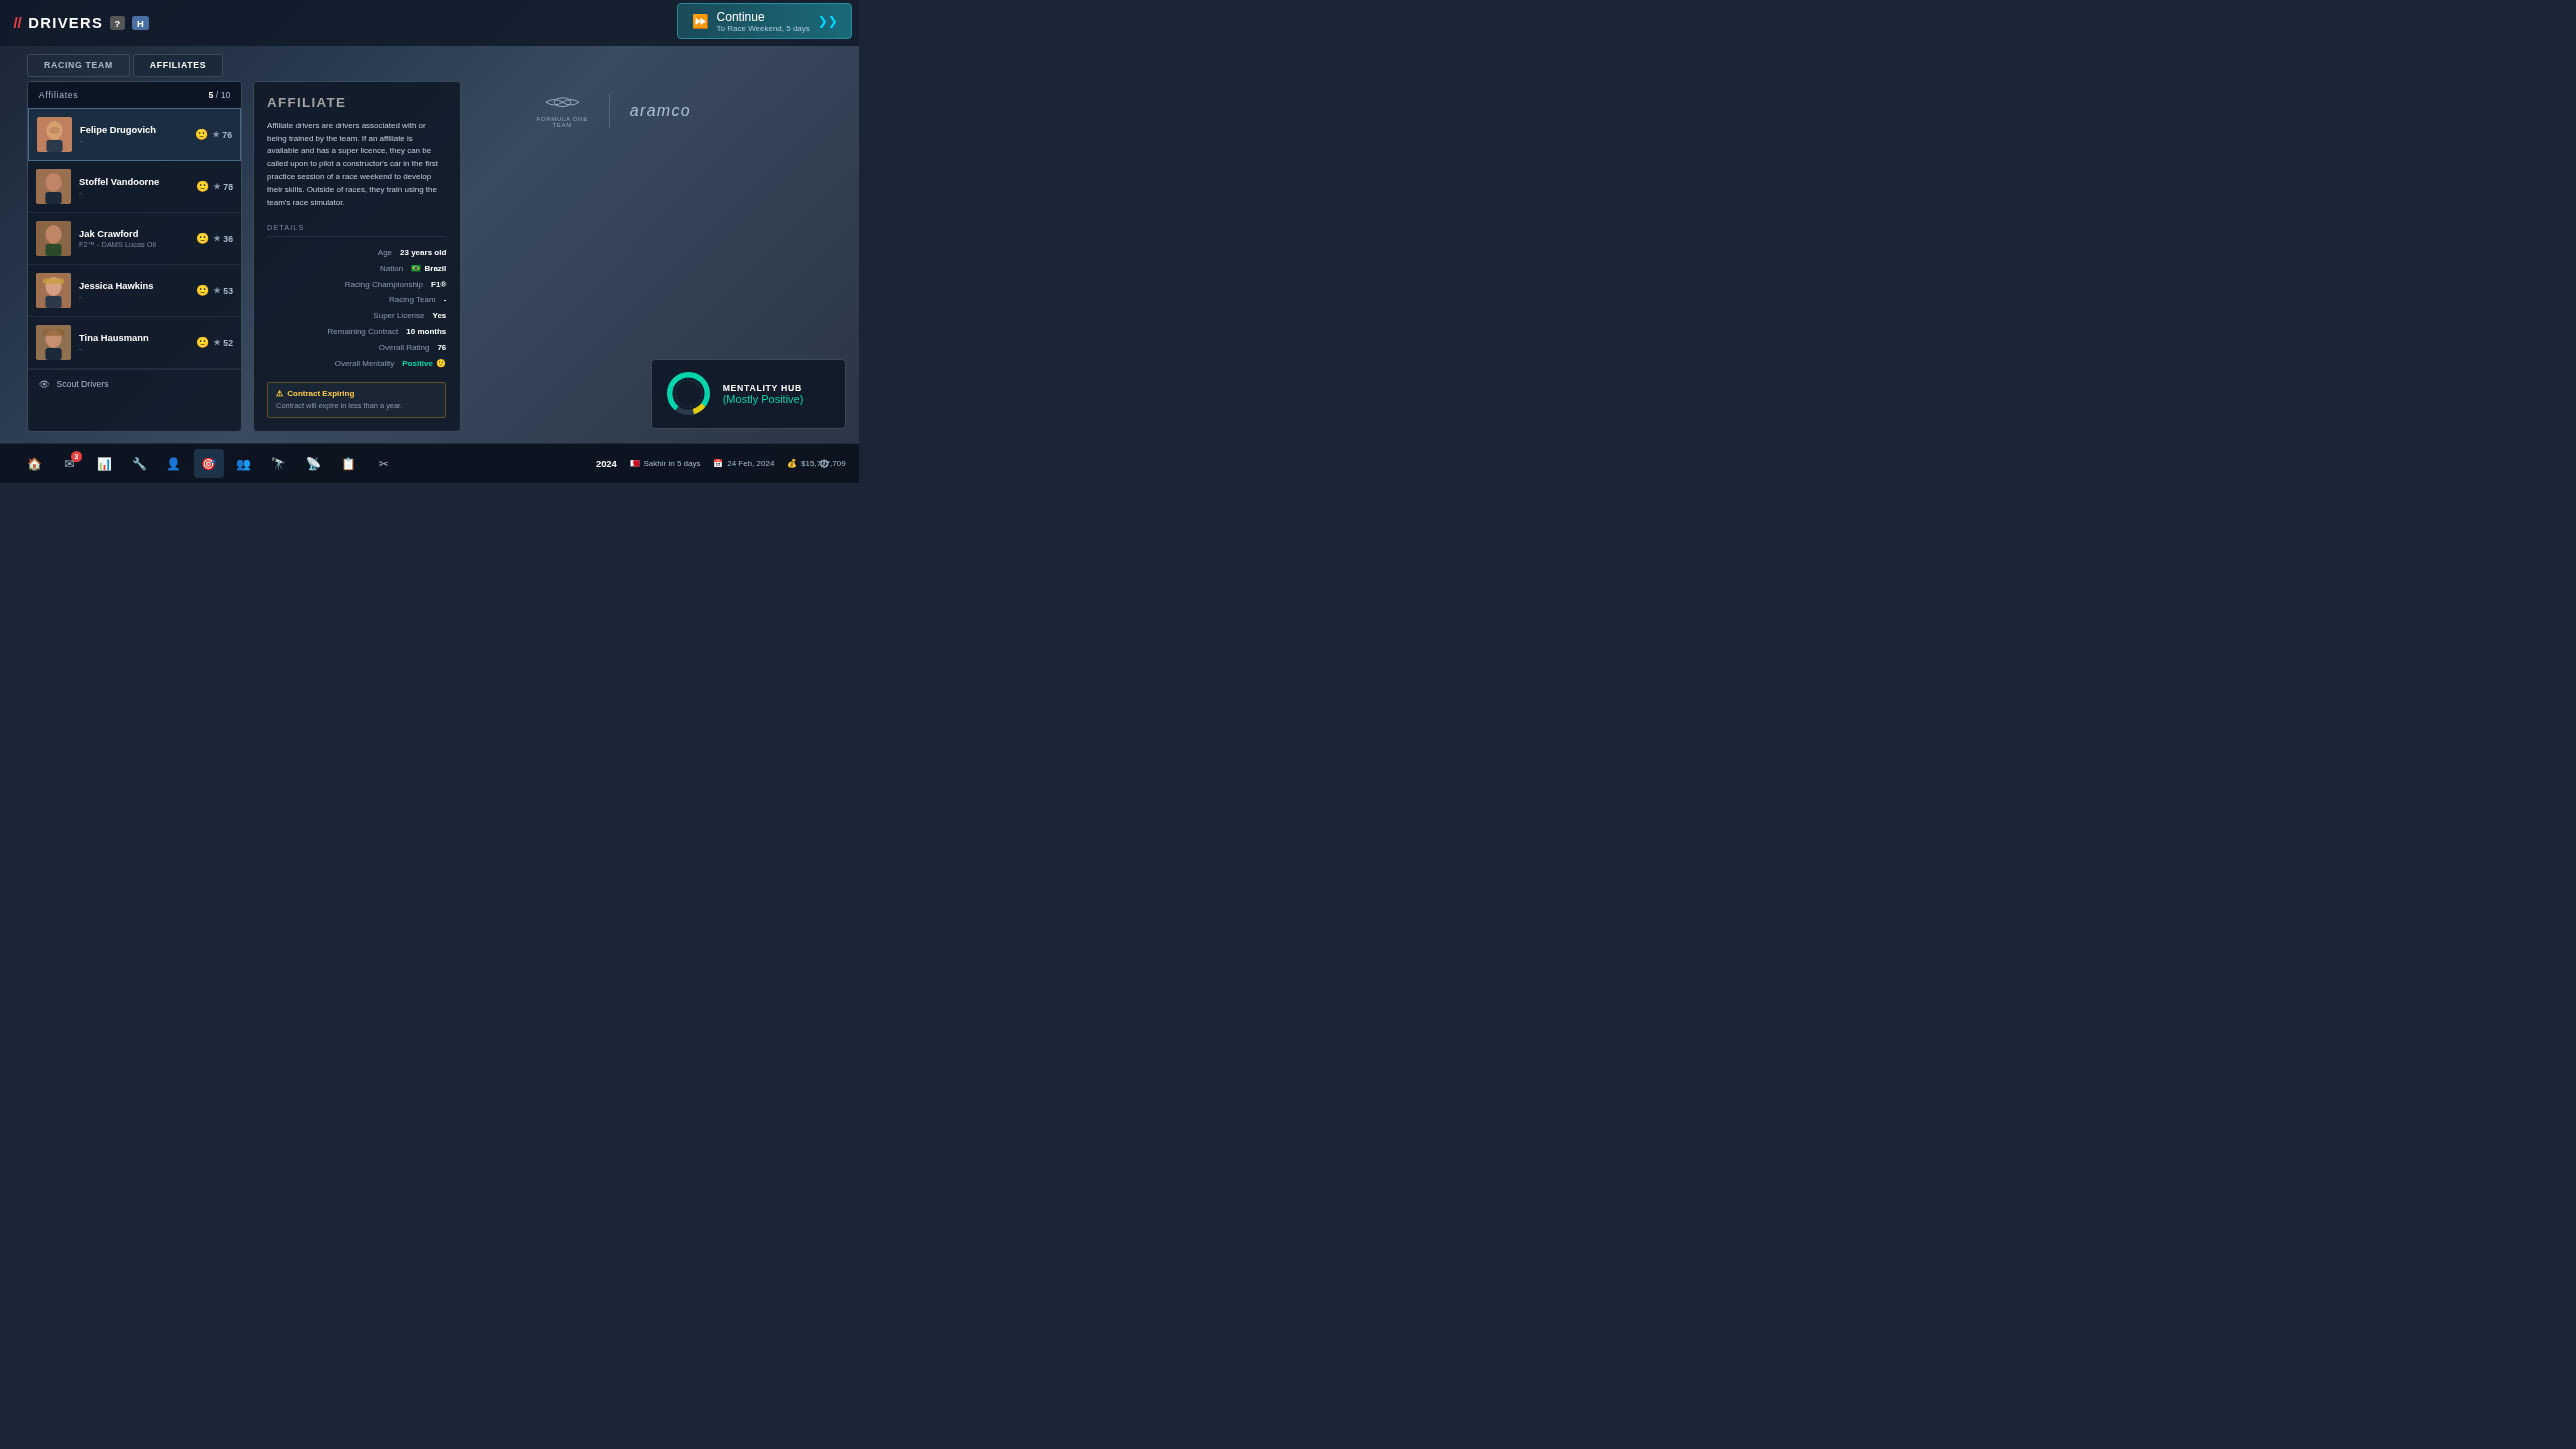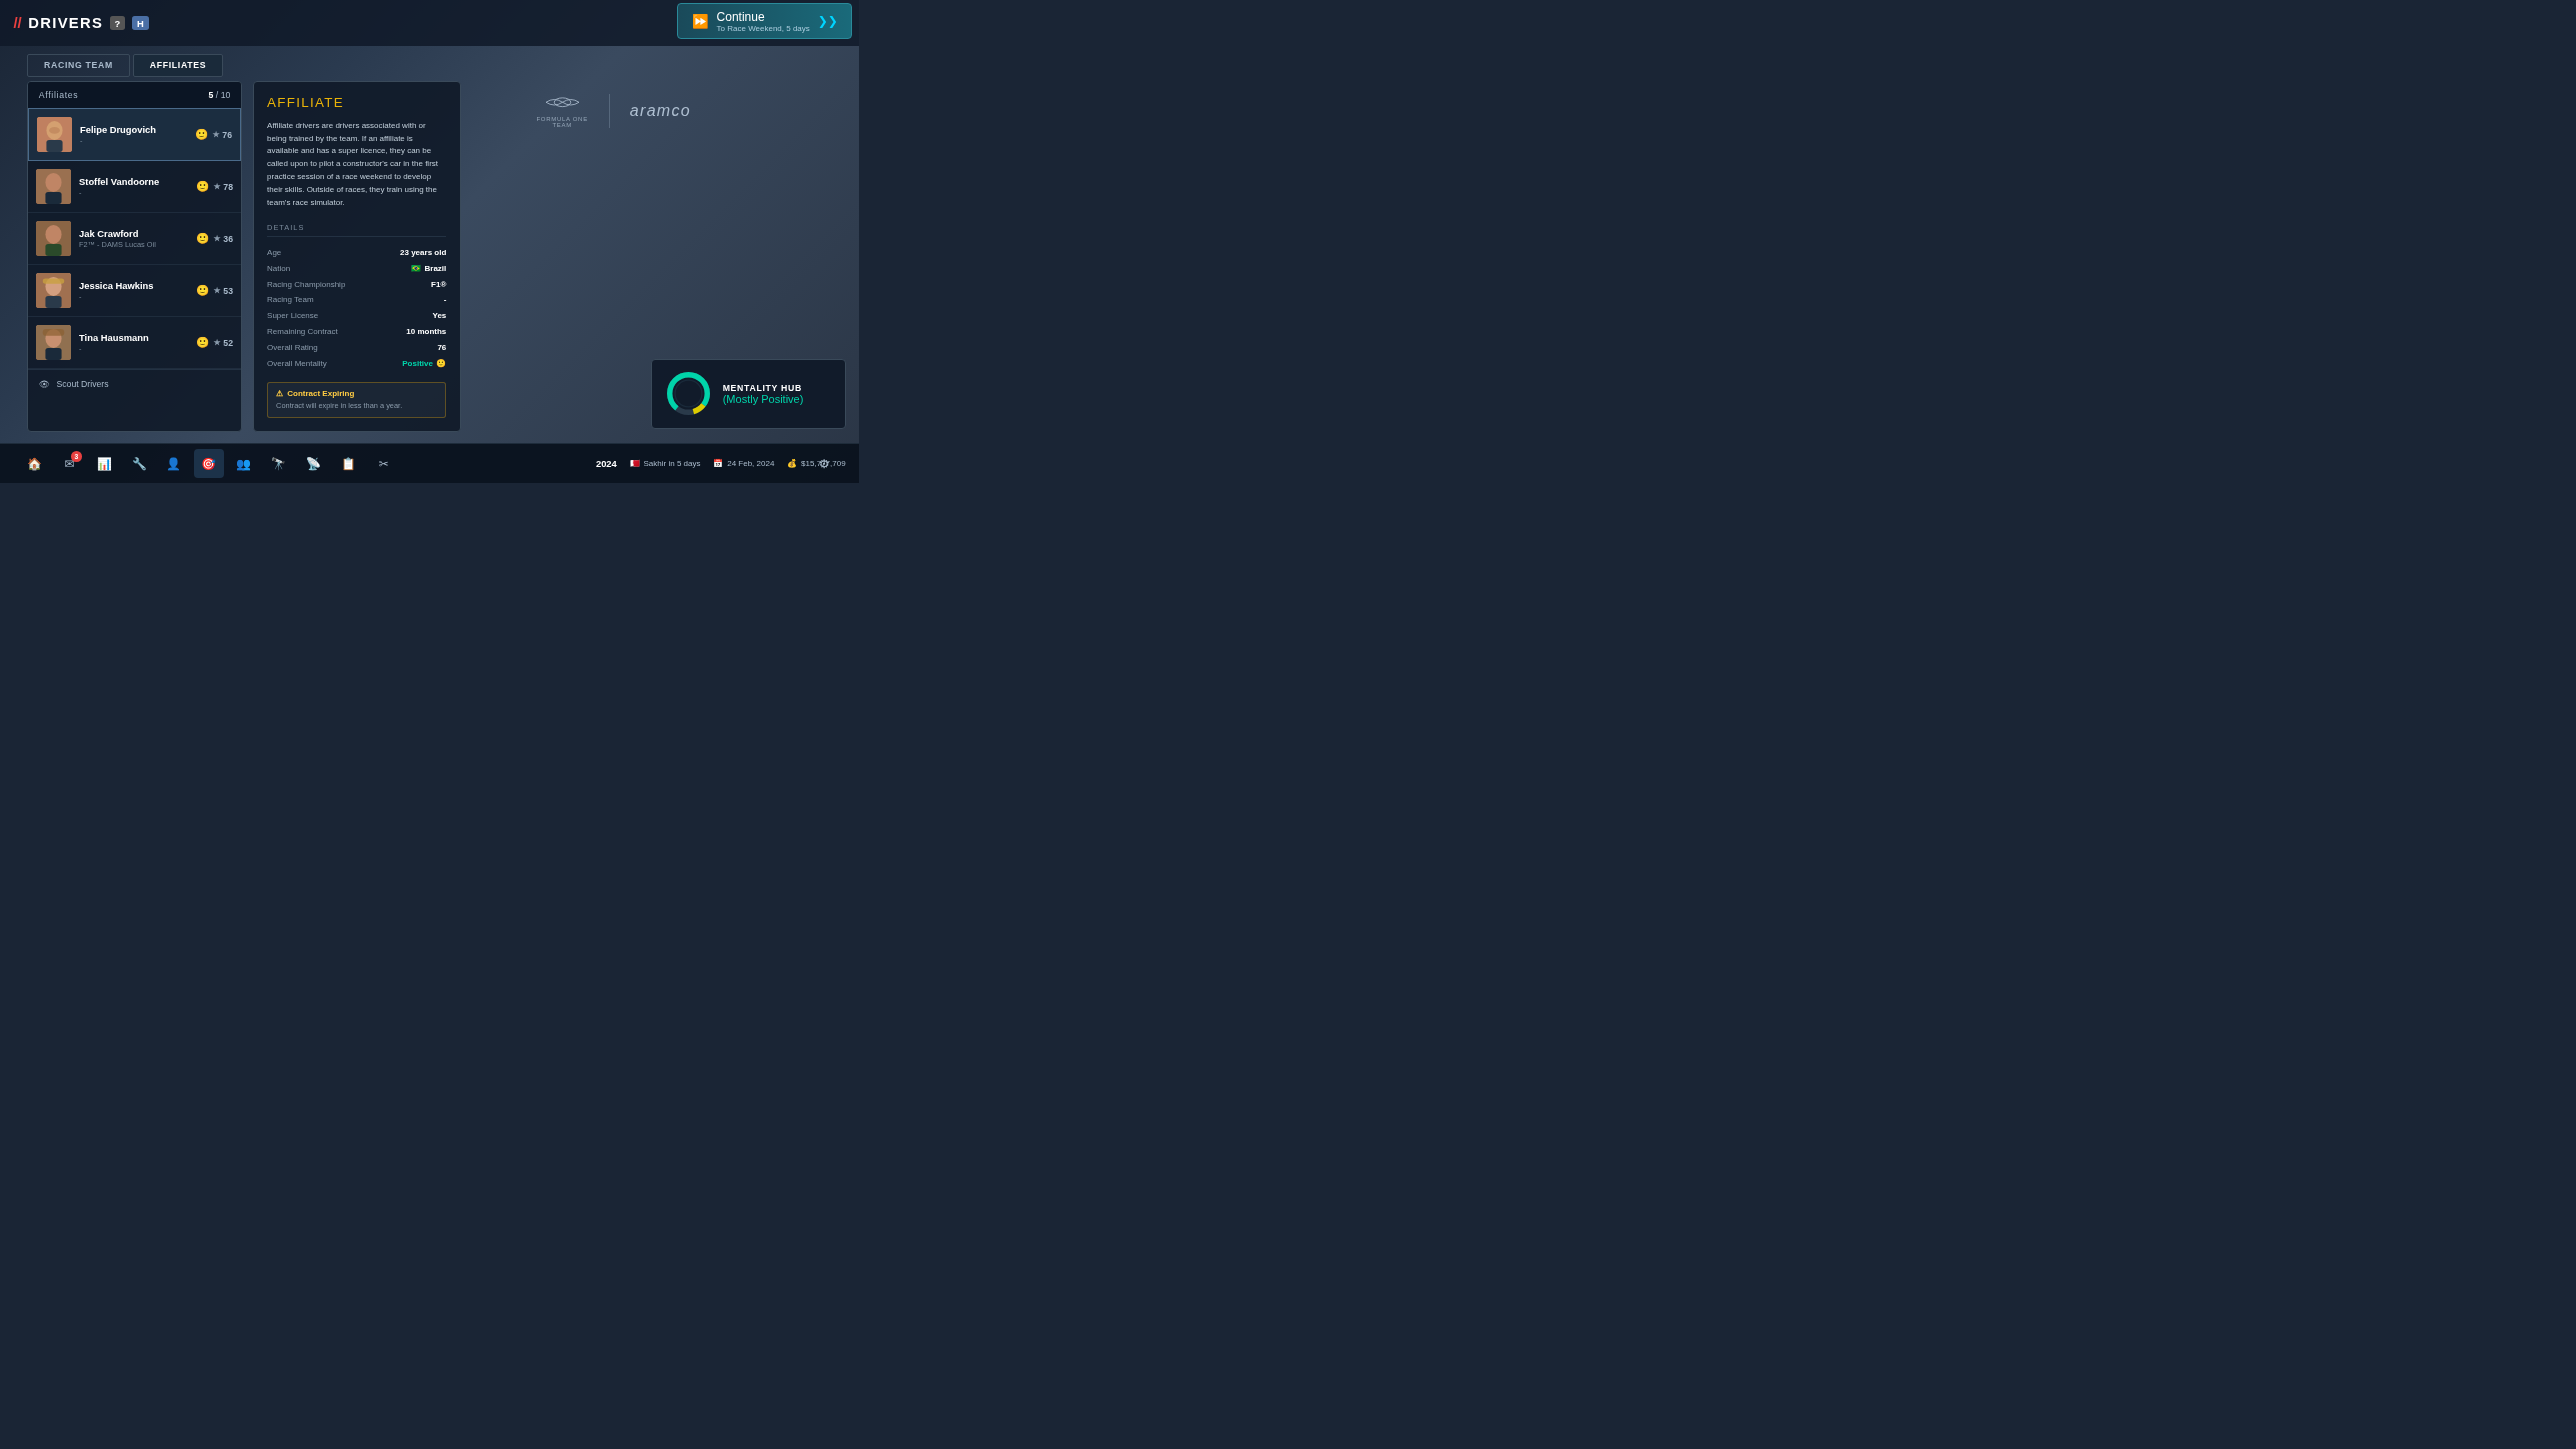--- a/index.html
+++ b/index.html
@@ -267,23 +267,23 @@
       width: 208px;
       background: rgba(15,25,40,0.9);
       border: 0.7px solid #3a4a5a;
       border-radius: 4px;
       padding: 13.4px;
       max-height: 376px;
       overflow-y: auto;
     }
 
     .details-title {
-      color: #eab308;
+      color: #a3a3a3;
       font-size: 13.4px;
-      font-weight: normal;
+      font-weight: bold;
       letter-spacing: 1.3px;
       margin-bottom: 9.4px;
     }
 
     .details-desc {
       color: #c0cdd8;
       font-size: 8px;
       line-height: 1.6;
       margin-bottom: 13.4px;
     }
@@ -296,21 +296,21 @@
       color: #7a8a9a;
       font-size: 7.4px;
       letter-spacing: 1px;
       margin-bottom: 8px;
       border-bottom: 0.7px solid rgba(60,80,100,0.4);
       padding-bottom: 4px;
     }
 
     .detail-row {
       display: flex;
-      justify-content: space-between;
+      justify-content: flex-end;
       align-items: center;
       padding: 3.4px 0;
       gap: 8px;
     }
 
     .detail-label {
       color: #8a9aaa;
       font-size: 8px;
     }
 

